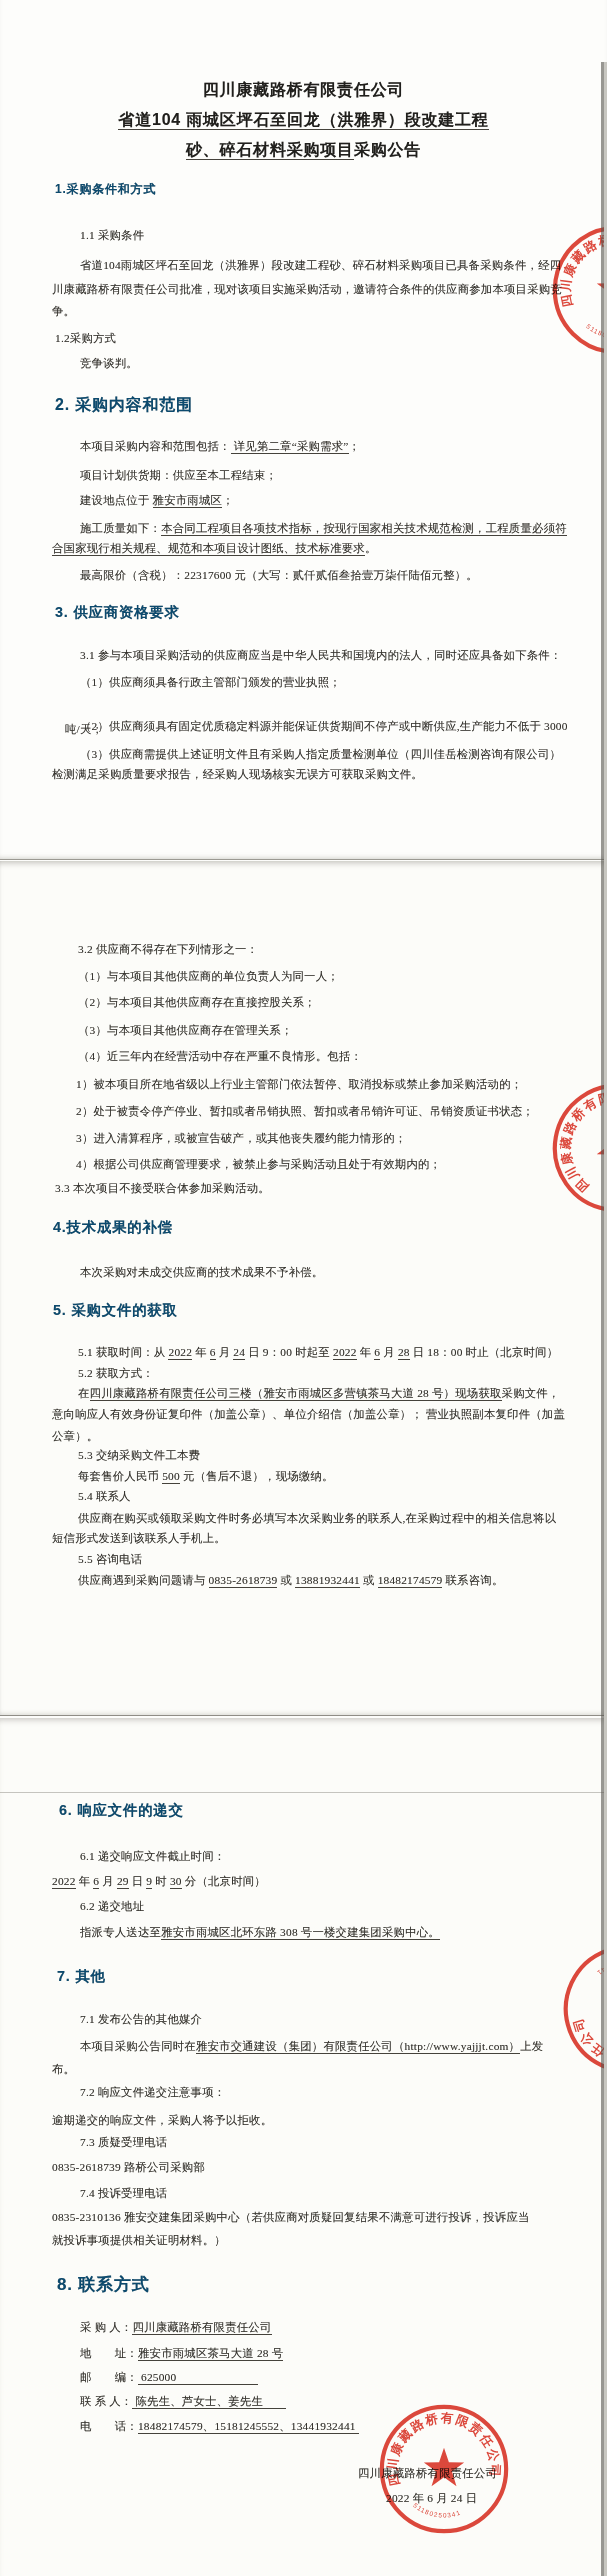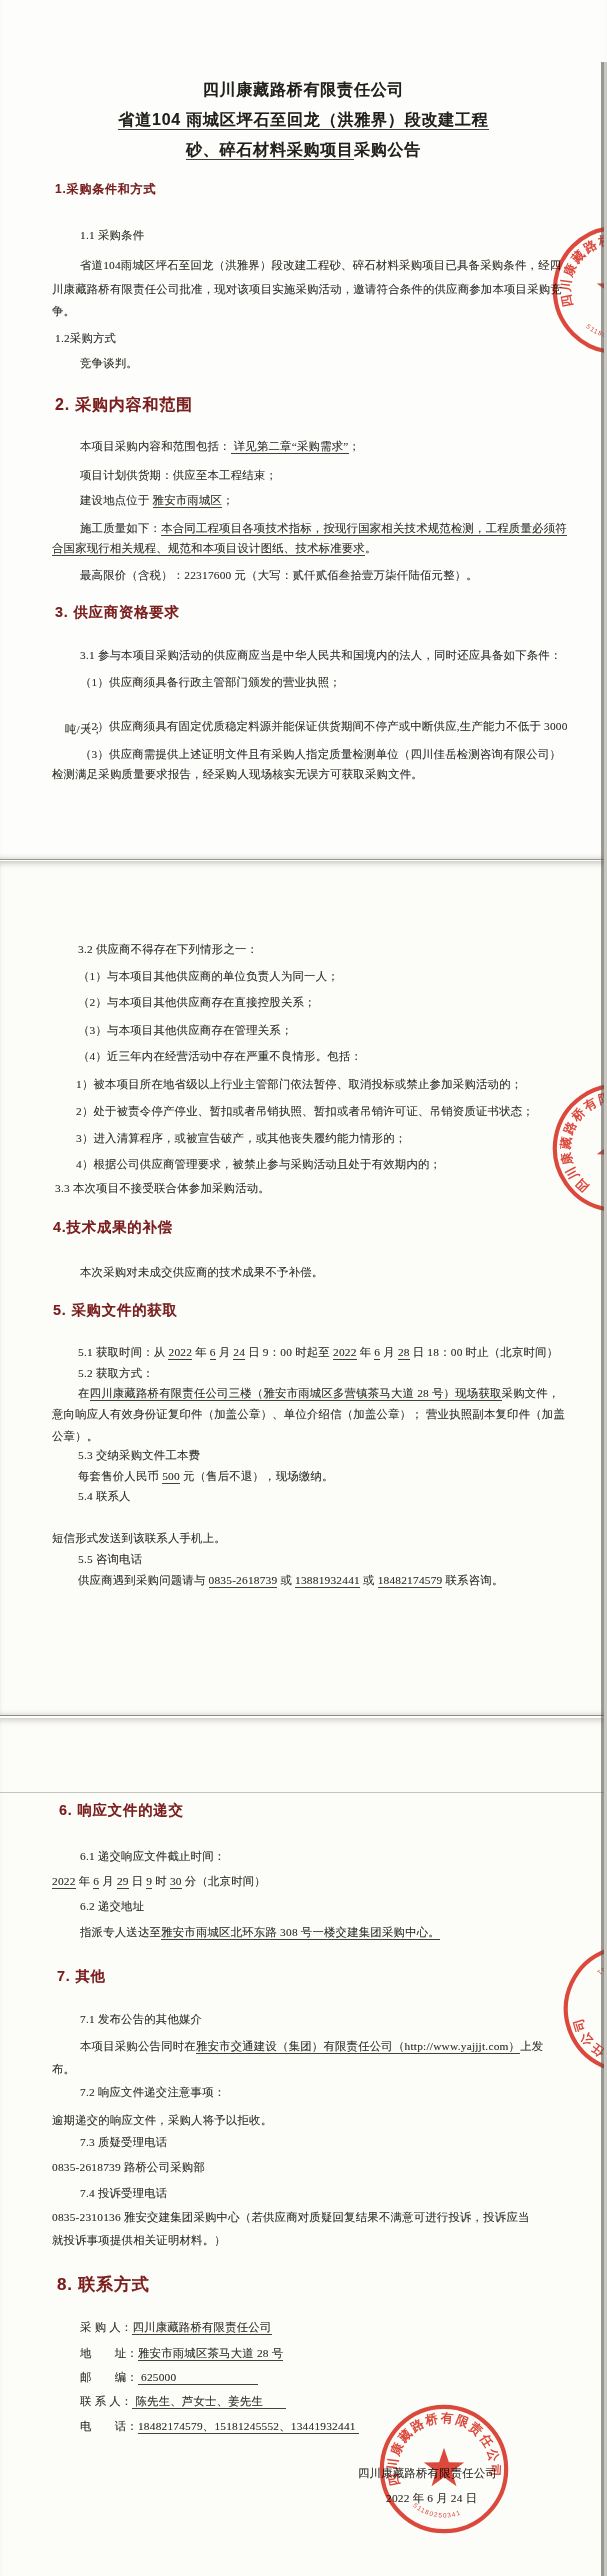--- a/index.html
+++ b/index.html
@@ -20,21 +20,21 @@
        box-shadow:inset 0 5.3px 6.8px -3.8px rgba(110,108,100,.4);}
   .crease{position:absolute;left:0;top:74px;width:607px;height:0.8px;background:rgba(130,128,120,.45);}
   .edge-dark{position:absolute;left:601px;top:62px;width:3px;height:2514px;background:rgba(85,83,77,.6);}
   .edge-gutter{position:absolute;left:604px;top:62px;width:3px;height:2514px;background:#c8c7c1;}
 
   .line{
     position:absolute;font-size:11.4px;color:#34322d;line-height:1.35;
     white-space:pre;letter-spacing:0.2px;
     text-shadow:0 0 0.4px rgba(60,58,52,.4);
   }
-  .h{font-family:"Liberation Sans","DejaVu Sans",sans-serif;font-weight:700;color:#7f1d1d;letter-spacing:0.8px;}
+  .h{font-family:"Liberation Sans","DejaVu Sans",sans-serif;font-weight:700;color:#0c4a6e;letter-spacing:0.8px;}
   .t{font-family:"Liberation Sans","DejaVu Sans",sans-serif;font-weight:700;color:#201f1c;
      left:12px;width:583px;text-align:center;letter-spacing:0.8px;}
   .u{border-bottom:1.1px solid #45423b;padding-bottom:0.8px;}
 
   .stamp{position:absolute;width:144px;height:144px;mix-blend-mode:multiply;opacity:.92;pointer-events:none;}
   .stamp svg{display:block;}
 </style>
 </head>
 <body>
 
@@ -92,20 +92,21 @@
       <div class="line" style="top: 404px; left: 80px;"><span>本次采购对未成交供应商的技术成果不予补偿。</span></div>
       <div class="line h" style="top: 440px; left: 53px; font-size: 14.4px;"><span>5. 采购文件的获取</span></div>
       <div class="line" style="top: 484px; left: 78px;"><span>5.1 获取时间：从 </span><span class="u">2022</span><span> 年 </span><span class="u">6</span><span> 月 </span><span class="u">24</span><span> 日 9：00 时起至 </span><span class="u">2022</span><span> 年 </span><span class="u">6</span><span> 月 </span><span class="u">28</span><span> 日 18：00 时止（北京时间）</span></div>
       <div class="line" style="top: 505px; left: 78px;"><span>5.2 获取方式：</span></div>
       <div class="line" style="top: 525px; left: 78px;"><span>在</span><span class="u">四川康藏路桥有限责任公司三楼（雅安市雨城区多营镇茶马大道 28 号）现场获取</span><span>采购文件，</span></div>
       <div class="line" style="top: 546px; left: 52px;"><span>意向响应人有效身份证复印件（加盖公章）、单位介绍信（加盖公章）； 营业执照副本复印件（加盖</span></div>
       <div class="line" style="top: 568px; left: 52px;"><span>公章）。</span></div>
       <div class="line" style="top: 587px; left: 78px;"><span>5.3 交纳采购文件工本费</span></div>
       <div class="line" style="top: 608px; left: 78px;"><span>每套售价人民币 </span><span class="u">500</span><span> 元（售后不退），现场缴纳。</span></div>
       <div class="line" style="top: 628px; left: 78px;"><span>5.4 联系人</span></div>
+      <div class="line" style="top: 650px; left: 78px;"><span>供应商在购买或领取采购文件时务必填写本次采购业务的联系人,在采购过程中的相关信息将以</span></div>
       <div class="line" style="top: 670px; left: 52px;"><span>短信形式发送到该联系人手机上。</span></div>
       <div class="line" style="top: 691px; left: 78px;"><span>5.5 咨询电话</span></div>
       <div class="line" style="top: 712px; left: 78px;"><span>供应商遇到采购问题请与 </span><span class="u">0835-2618739</span><span> 或 </span><span class="u">13881932441</span><span> 或 </span><span class="u">18482174579</span><span> 联系咨询。</span></div>
       <div class="stamp" style="left: 545px; top: 215px; transform: rotate(-35deg);">
         <svg width="144" height="144" viewBox="-95 -95 190 190">
           <defs>
             <path id="cts1_0" d="M -58.3,21.2 A 62,62 0 1 1 58.3,21.2" fill="none"></path>
             <path id="cbs1_0" d="M -41,49.2 A 64,64 0 0 0 41,49.2" fill="none"></path>
           </defs>
           <circle cx="0" cy="0" r="82" fill="none" stroke="#dc392c" stroke-width="5.5"></circle>

